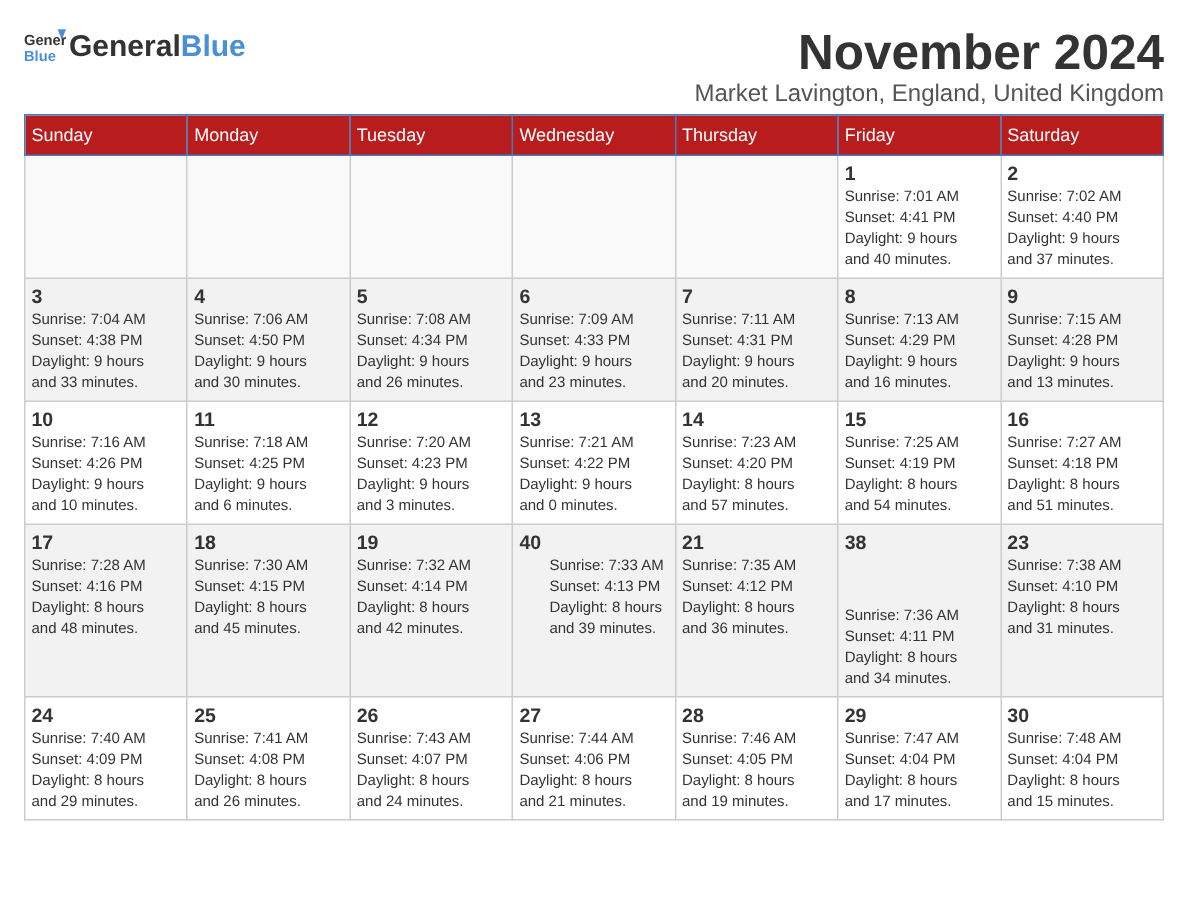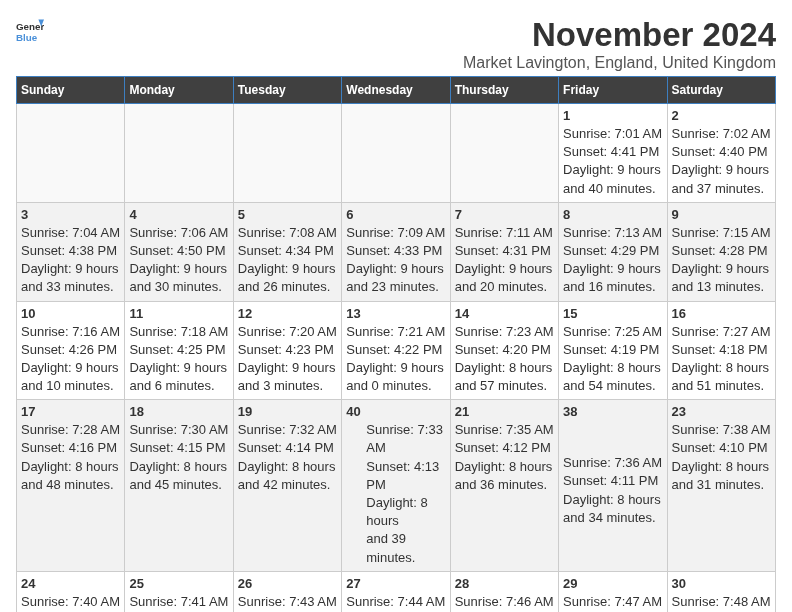--- a/index.html
+++ b/index.html
@@ -37,24 +37,24 @@
     .location-title {
       font-size: 16px;
       color: #555;
     }
     table {
       width: 100%;
       border-collapse: collapse;
       table-layout: fixed;
     }
     th {
-      background-color: #404040;
+      background-color: #b91c1c;
       color: #fff;
       font-size: 12px;
-      font-weight: bold;
+      font-weight: normal;
       padding: 6px 4px;
       text-align: left;
       border: 1px solid #3d7fc1;
     }
     td {
       border: 1px solid #ccc;
       vertical-align: top;
       padding: 4px;
       font-size: 9.5px;
       color: #333;
@@ -64,21 +64,21 @@
     td.empty {
       background: #f9f9f9;
     }
     .day-number {
       font-size: 13px;
       font-weight: bold;
       display: block;
       margin-bottom: 2px;
     }
     .day-info {
-      font-size: 13px;
+      font-size: 10px;
       line-height: 1.4;
       color: #333;
     }
     tr:nth-child(odd) td:not(.empty) {
       background: #fff;
     }
     tr:nth-child(even) td:not(.empty) {
       background: #f2f2f2;
     }
     
@@ -89,20 +89,23 @@
 </head>
 <body>
 
 <div class="header-area">
   <div class="logo">
     <svg class="logo-icon" viewBox="0 0 40 40" xmlns="http://www.w3.org/2000/svg">
       <text x="0" y="20" font-size="14" font-weight="bold" fill="#333">General</text>
       <text x="0" y="35" font-size="14" font-weight="bold" fill="#4a90d9">Blue</text>
       <polygon points="32,5 40,5 36,15" fill="#4a90d9"></polygon>
     </svg>
+    <div>
+      <span style="font-size:20px;font-weight:bold;color:#333;">General</span><span style="font-size:20px;font-weight:bold;color:#4a90d9;">Blue</span>
+    </div>
   </div>
   <div class="title-area">
     <div class="month-title">November 2024</div>
     <div class="location-title">Market Lavington, England, United Kingdom</div>
   </div>
 </div>
 
 <table>
   <thead>
     <tr>

